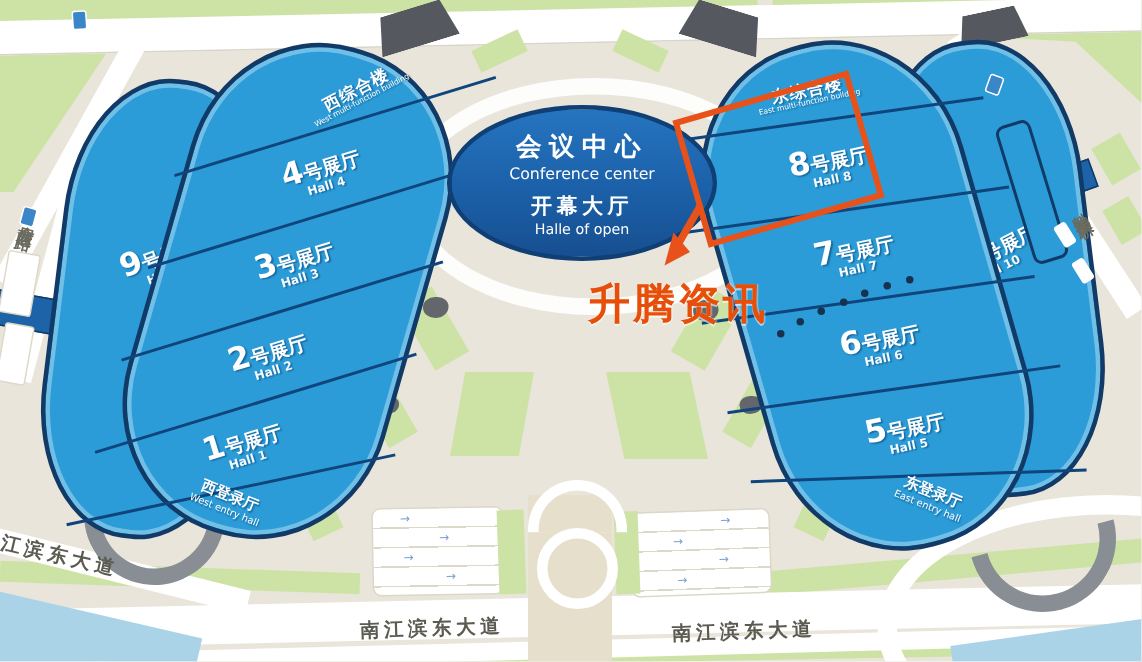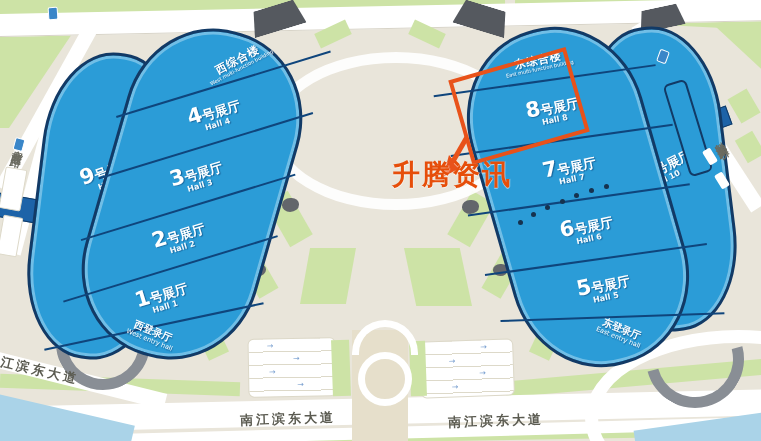--- a/index.html
+++ b/index.html
@@ -226,35 +226,41 @@
   </div>
 
   <div class="abs dot" style="left:518px;top:220px;"></div>
   <div class="abs dot" style="left:531px;top:212px;"></div>
   <div class="abs dot" style="left:545px;top:205px;"></div>
   <div class="abs dot" style="left:560px;top:199px;"></div>
   <div class="abs dot" style="left:574px;top:193px;"></div>
   <div class="abs dot" style="left:589px;top:188px;"></div>
   <div class="abs dot" style="left:604px;top:184px;"></div>
 
+  <div class="abs center-ell" style="left:298px;top:70px;width:174px;height:98px;">
+    <div class="ce-t1">会议中心</div>
+    <div class="ce-t2">Conference center</div>
+    <div class="ce-t3">开幕大厅</div>
+    <div class="ce-t4">Halle of open</div>
+  </div>
 
   <div class="abs roadlbl" style="left:-16px;top:360px;transform:rotate(13deg);">南江滨东大道</div>
   <div class="abs roadlbl" style="left:240px;top:410px;transform:rotate(-2deg);">南江滨东大道</div>
   <div class="abs roadlbl" style="left:448px;top:412px;transform:rotate(-2deg);">南江滨东大道</div>
   <div class="abs vroad" style="left:0px;top:140px;height:90px;transform:rotate(16deg);">会展西路</div>
   <div class="abs vroad" style="left:728px;top:130px;height:95px;transform:rotate(-30deg);">魁浦大桥</div>
 
   <div class="abs marker" style="left:48px;top:7px;transform:rotate(-4deg);"></div>
   <div class="abs marker" style="left:14px;top:138px;transform:rotate(15deg);"></div>
   <div class="abs marker" style="left:658px;top:50px;transform:rotate(20deg);"></div>
   <div class="abs busbay" style="left:702px;top:152px;transform:rotate(58deg);"></div>
   <div class="abs busbay" style="left:714px;top:176px;transform:rotate(58deg);"></div>
   <div class="abs busbay" style="left:2px;top:168px;width:20px;height:40px;transform:rotate(10deg);border:1px solid #ddd9c9;"></div>
   <div class="abs busbay" style="left:0px;top:216px;width:18px;height:38px;transform:rotate(10deg);border:1px solid #ddd9c9;"></div>
 
   <div class="abs hibox" style="left:458px;top:62px;width:114px;height:80px;transform:rotate(-16deg);"></div>
   <svg class="abs" width="761" height="441" style="left:0;top:0;pointer-events:none;">
     <line x1="467" y1="137" x2="452" y2="163" stroke="#e8521a" stroke-width="5"></line>
     <polygon points="443,177 460,168 449,155" fill="#e8521a"></polygon>
   </svg>
-  <div class="abs anno" style="left:392px;top:156px;">升腾资讯</div>
+  <div class="abs anno" style="left:392px;top:184px;">升腾资讯</div>
 
 </div>
 
 </body></html>

